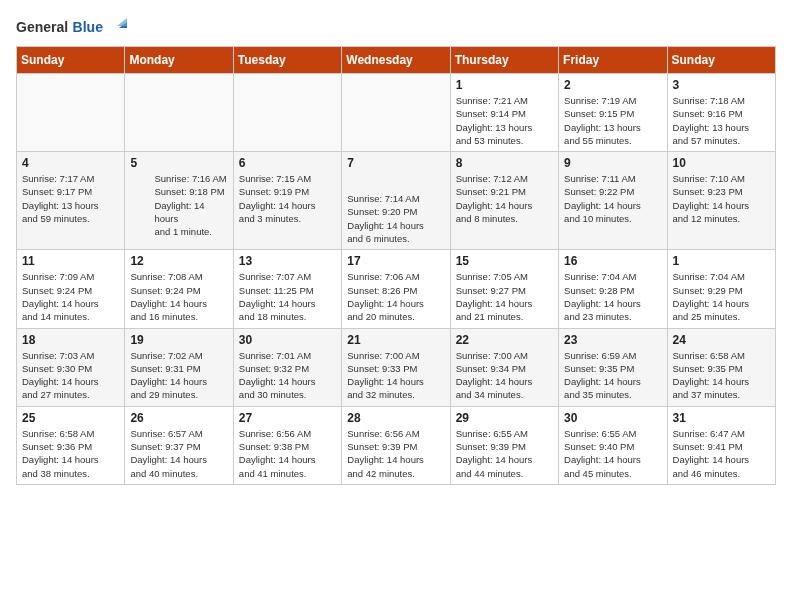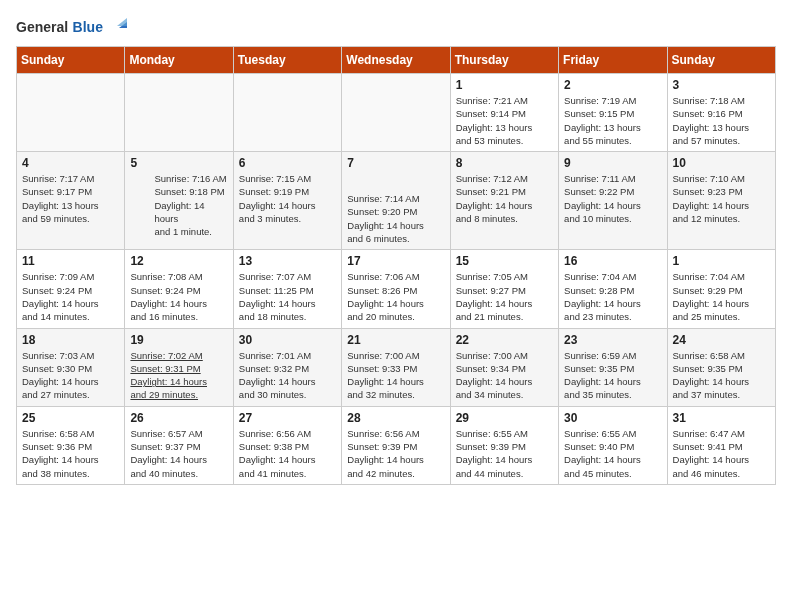--- a/index.html
+++ b/index.html
@@ -245,21 +245,21 @@
       <tr>
         <td>
           <span class="day-number">18</span>
           <div class="day-info" style="white-space: pre-line;">Sunrise: 7:03 AM
 Sunset: 9:30 PM
 Daylight: 14 hours
 and 27 minutes.</div>
         </td>
         <td>
           <span class="day-number">19</span>
-          <div class="day-info" style="white-space: pre-line; text-decoration: underline;">Sunrise: 7:02 AM
+          <div class="day-info" style="white-space: pre-line;">Sunrise: 7:02 AM
 Sunset: 9:31 PM
 Daylight: 14 hours
 and 29 minutes.</div>
         </td>
         <td>
           <span class="day-number">30</span>
           <div class="day-info" style="white-space: pre-line;">Sunrise: 7:01 AM
 Sunset: 9:32 PM
 Daylight: 14 hours
 and 30 minutes.</div>

